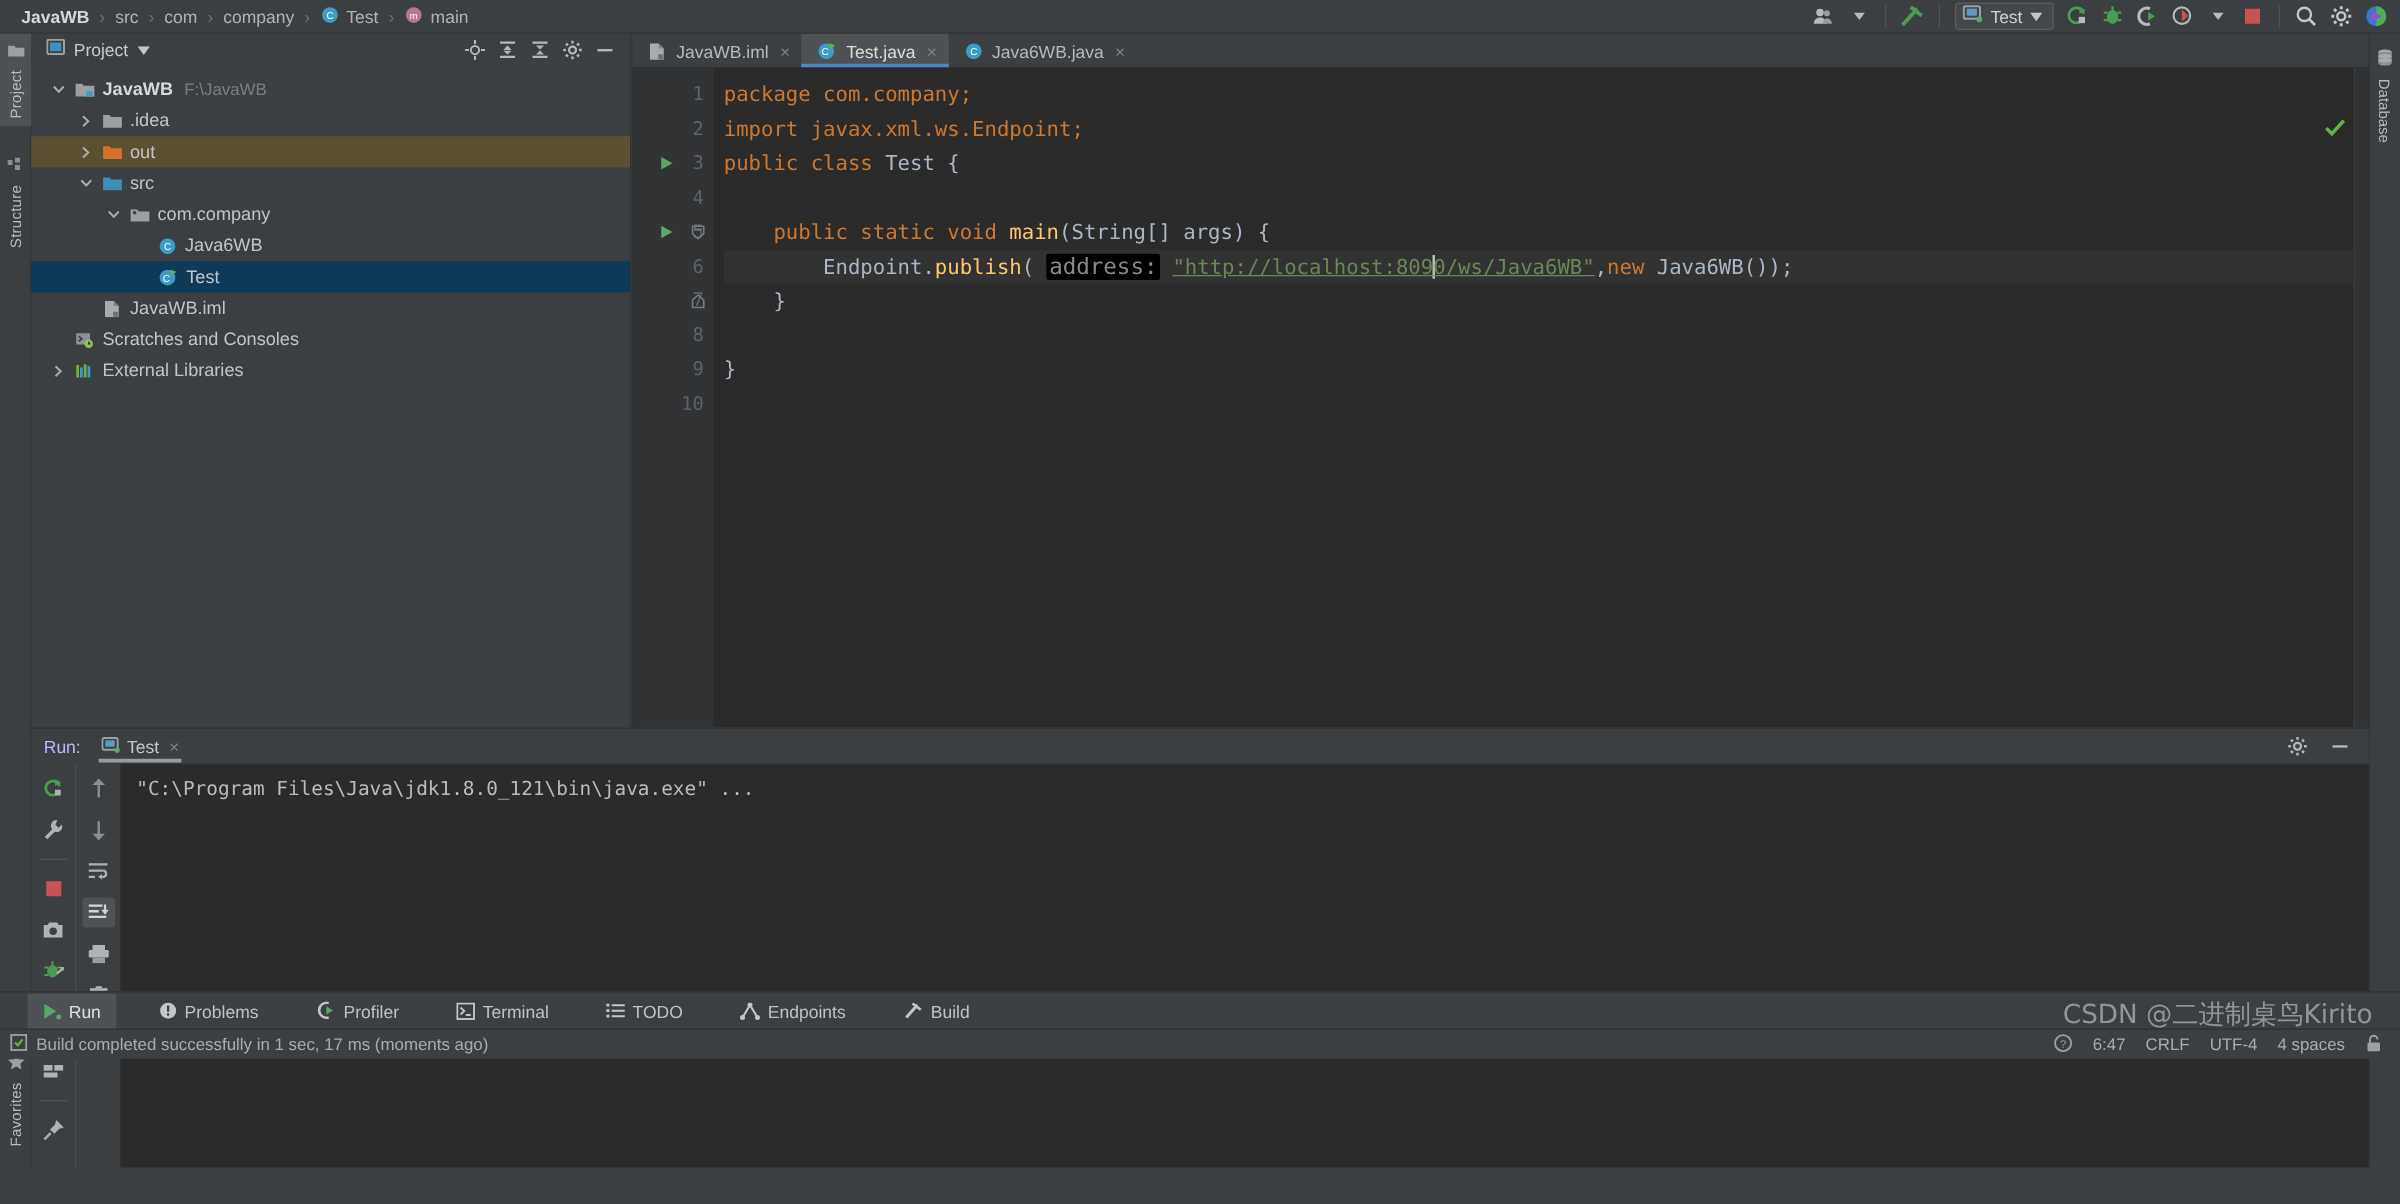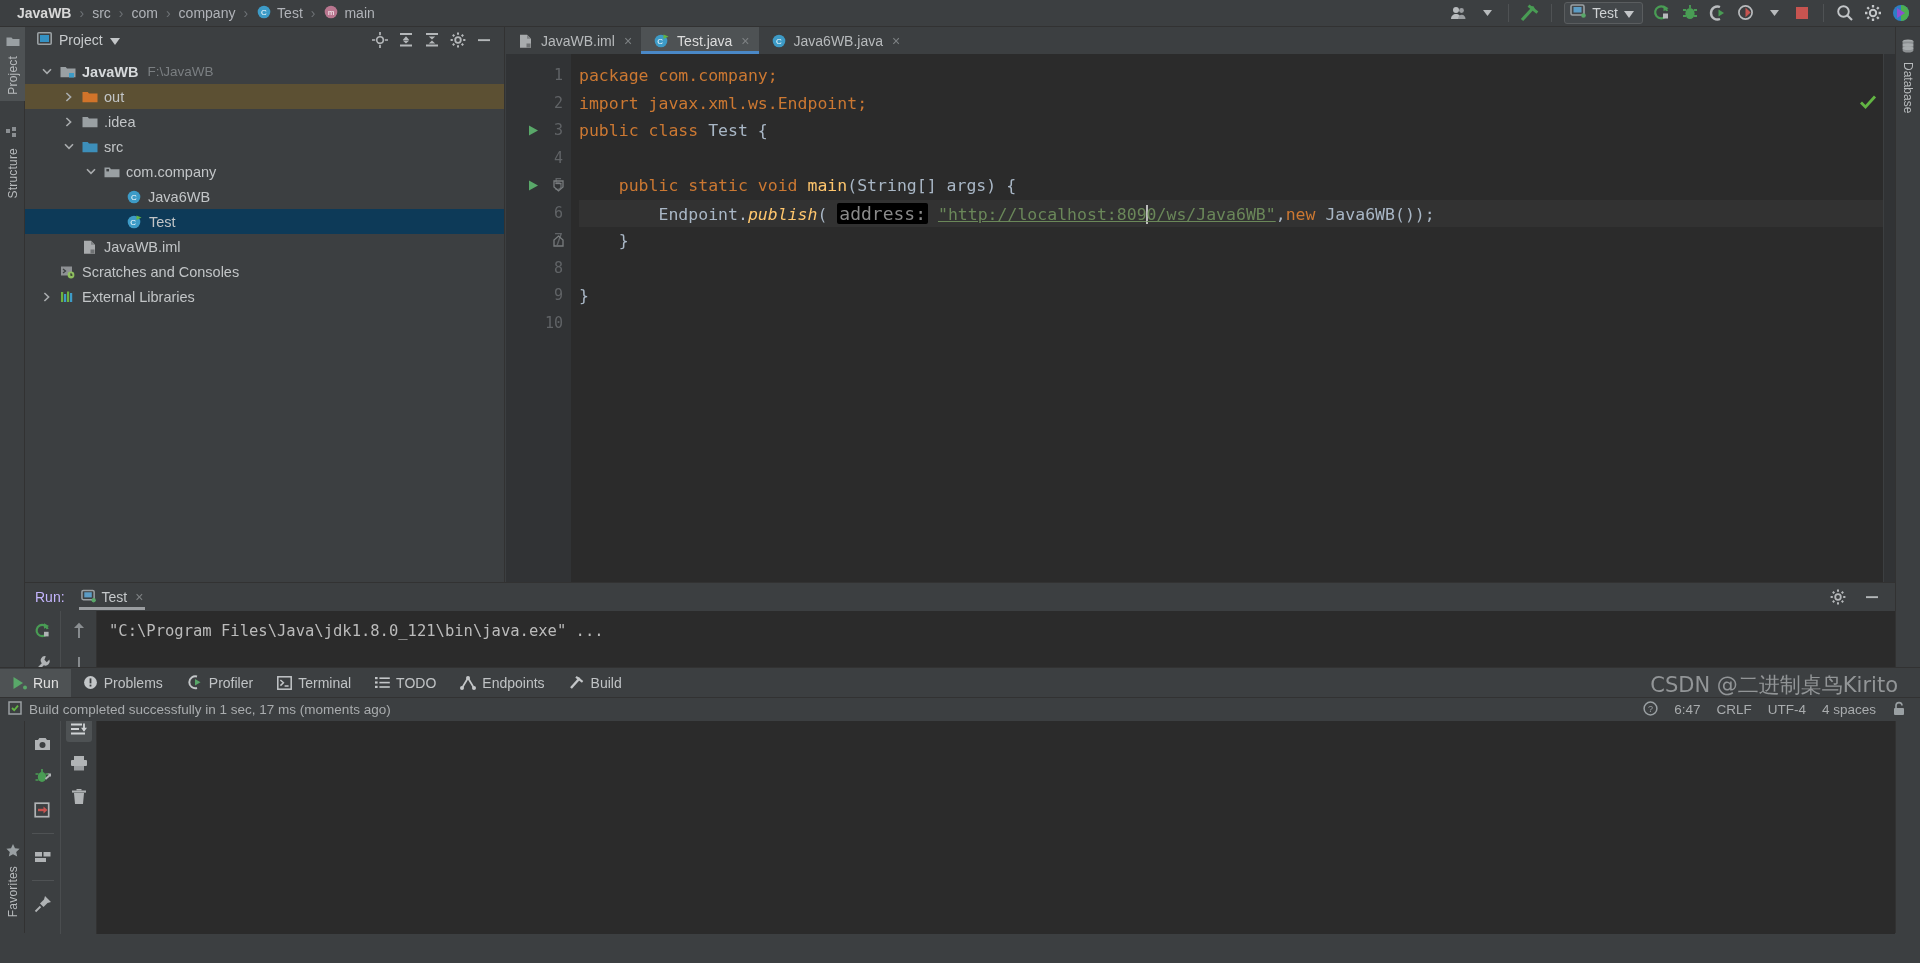--- a/index.html
+++ b/index.html
@@ -3,21 +3,21 @@
 <meta charset="utf-8">
 <style>
   * { box-sizing: border-box; margin: 0; padding: 0; }
   html, body {
     width: 1920px; height: 963px;
     background: #3c3f41;
     font-family: "Liberation Sans", sans-serif;
     overflow: hidden;
     -webkit-font-smoothing: antialiased;
   }
-  .ide { position: relative; width: 1920px; height: 721px; background: #3c3f41; }
+  .ide { position: relative; width: 1920px; height: 847px; background: #3c3f41; }
 
   
   .navbar {
     position: absolute; left: 0; top: 0; width: 1920px; height: 27px;
     background: #3c3f41; display: flex; align-items: center;
     border-bottom: 1px solid #323232;
   }
   .crumbs { display: flex; align-items: center; padding-left: 10px; gap: 0px; }
   .crumb {
     display: flex; align-items: center; gap: 5px;
@@ -111,21 +111,21 @@
   .gfold { position: absolute; left: 47px; top: 0; height: 27.5px; display: flex; align-items: center; }
   .codelines {
     flex: 1; padding-top: 8px; font-family: "DejaVu Sans Mono", monospace;
     font-size: 16.5px; position: relative; padding-left: 8px;
   }
   .cline { height: 27.5px; line-height: 27.5px; white-space: pre; color: #a9b7c6; }
   .cline.cur { background: #323232; }
   .kw { color: #cc7832; }
   .str-link { color: #6a8759; text-decoration: underline; }
   .fn { color: #ffc66d; }
-  .ital { font-style: italic; }
+  .ital { }
   .param-hint {
     color: #8a8a8a; background: #000000; border-radius: 2px; font-size: 18px; padding: 0 2px;
   }
   .caret { display: inline-block; width: 2px; height: 19px; background: #bbb; vertical-align: -4px; margin: 0 -1px; }
   .ed-rightgut {
     width: 12px; flex: none; background: #313335; border-left: 1px solid #3c3f41;
   }
   .scrollmark { position: absolute; right: 18px; top: 40px; }
 
   
@@ -157,21 +157,21 @@
   }
   .console-line { line-height: 24px; white-space: pre; }
 
   
   .bottombar {
     position: absolute; left: 0; bottom: 24px; width: 1920px; height: 30px;
     background: #3c3f41; display: flex; align-items: center; border-top: 1px solid #323232;
   }
   .bb-item {
     display: flex; align-items: center; gap: 6px; height: 28px; padding: 0 12px;
-    font-size: 14px; color: #c0c3c5; cursor: pointer;
+    font-size: 14px; color: #c0c3c5; cursor: pointer; margin-left: 22px;
   }
   .bb-item.active { background: #4e5254; color: #e0e0e0; }
   .statusbar {
     position: absolute; left: 0; bottom: 0; width: 1920px; height: 24px;
     background: #3c3f41; display: flex; align-items: center; border-top: 1px solid #323232;
     font-size: 13.5px; color: #a9acae;
   }
   .sb-left { display: flex; align-items: center; gap: 7px; padding-left: 8px; }
   .sb-right { margin-left: auto; display: flex; align-items: center; gap: 16px; padding-right: 14px; }
   .sb-right span { cursor: pointer; }
@@ -423,45 +423,45 @@
           </span>
           <span style="display: flex;">
             <svg width="16" height="14" viewBox="0 0 16 14">
               <path d="M0.5 2h5.2l1.3 1.6H15.5v8.6H0.5z" fill="#9aa0a3"></path>
               <rect x="9" y="8" width="5" height="4.5" fill="#3d9bc7"></rect>
             </svg>
           </span>
           <span class="tlabel bold">JavaWB</span>
           <span class="tpath">F:\JavaWB</span>
         </div>
+        <div class="trow" style="padding-left: 36px;">
+          <span class="arrow">
+            <svg width="7" height="10" viewBox="0 0 7 10">
+              <path d="M1.4 1 L5.6 5 L1.4 9" stroke="#a9acae" stroke-width="1.6" fill="none"></path>
+            </svg>
+          </span>
+          <span style="display: flex;">
+            <svg width="16" height="14" viewBox="0 0 16 14">
+              <path d="M0.5 2h5.2l1.3 1.6H15.5v8.6H0.5z" fill="#9aa0a3"></path>
+            </svg>
+          </span>
+          <span class="tlabel">.idea</span>
+        </div>
         <div class="trow hl" style="padding-left: 36px;">
           <span class="arrow">
             <svg width="7" height="10" viewBox="0 0 7 10">
               <path d="M1.4 1 L5.6 5 L1.4 9" stroke="#a9acae" stroke-width="1.6" fill="none"></path>
             </svg>
           </span>
           <span style="display: flex;">
             <svg width="16" height="14" viewBox="0 0 16 14">
               <path d="M0.5 2h5.2l1.3 1.6H15.5v8.6H0.5z" fill="#d1742a"></path>
             </svg>
           </span>
           <span class="tlabel">out</span>
-        </div>
-        <div class="trow" style="padding-left: 36px;">
-          <span class="arrow">
-            <svg width="7" height="10" viewBox="0 0 7 10">
-              <path d="M1.4 1 L5.6 5 L1.4 9" stroke="#a9acae" stroke-width="1.6" fill="none"></path>
-            </svg>
-          </span>
-          <span style="display: flex;">
-            <svg width="16" height="14" viewBox="0 0 16 14">
-              <path d="M0.5 2h5.2l1.3 1.6H15.5v8.6H0.5z" fill="#9aa0a3"></path>
-            </svg>
-          </span>
-          <span class="tlabel">.idea</span>
         </div>
         <div class="trow" style="padding-left: 36px;">
           <span class="arrow">
             <svg width="10" height="7" viewBox="0 0 10 7">
               <path d="M1 1.2 L5 5.4 L9 1.2" stroke="#a9acae" stroke-width="1.6" fill="none"></path>
             </svg>
           </span>
           <span style="display: flex;">
             <svg width="16" height="14" viewBox="0 0 16 14">
               <path d="M0.5 2h5.2l1.3 1.6H15.5v8.6H0.5z" fill="#3d8fba"></path>

